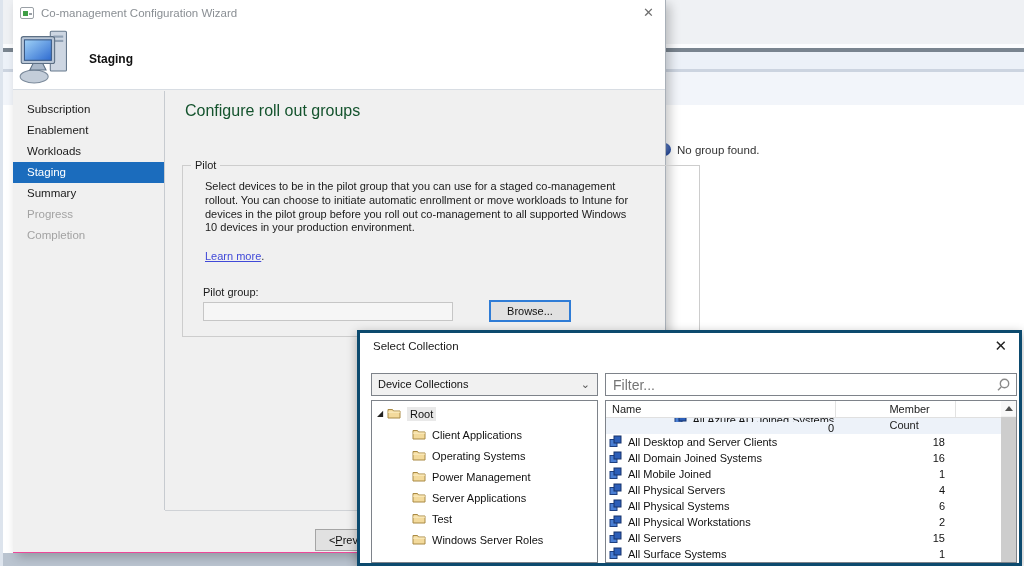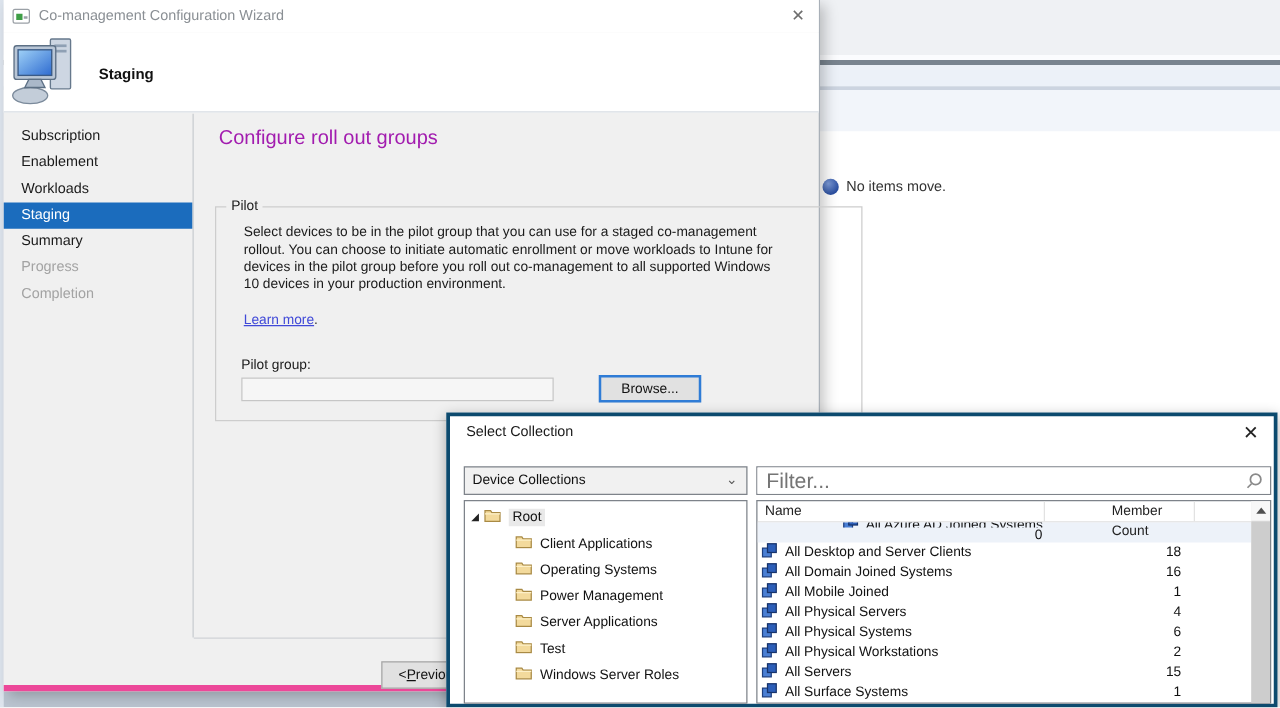--- a/index.html
+++ b/index.html
@@ -9,43 +9,43 @@
 
   
   .bg-band { position:absolute; left:0; width:1024px; }
   .no-items { position:absolute; left:658px; top:143px; display:flex; align-items:center; font-size:11.5px; color:#333; }
   .info-dot { width:13px; height:13px; border-radius:50%;
               background:radial-gradient(circle at 35% 30%, #7d9bd8, #2b4fa0 70%); margin-right:6px; }
   .bottom-band { position:absolute; left:0; top:553px; width:362px; height:13px; background:#bac4d0; }
   .left-strip { position:absolute; left:0; top:0; width:3px; height:566px; background:#dde4ed; }
 
   
-  #wizard { position:absolute; left:3px; top:0; width:653px; height:553px; background:#f0f0f0;
-            border-right:1px solid #a9b0b8; border-bottom:5px solid #ec4899;
+  #wizard { position:absolute; left:13px; top:0; width:653px; height:553px; background:#f0f0f0;
+            border-right:1px solid #a9b0b8; border-bottom:1px solid #ec4899;
             box-shadow:4px 4px 10px rgba(0,0,0,.22); z-index:2; }
   .wz-titlebar { position:absolute; left:0; top:0; right:0; height:26px; background:#fff;
                  display:flex; align-items:center; padding-left:7px; }
   .wz-appicon { width:14px; height:12px; border:1px solid #9aa0a6; border-radius:2px; background:#fff;
                 position:relative; margin-right:7px; }
   .wz-appicon .g { position:absolute; left:2px; top:3px; width:5px; height:5px; background:#3f9e46; }
   .wz-appicon .d { position:absolute; left:8px; top:5px; width:3px; height:2px; background:#9aa0a6; }
   .wz-title { font-size:11.5px; color:#8a8f94; }
   .wz-close { position:absolute; right:11px; top:5px; font-size:13px; color:#6e6e6e; cursor:default; }
   .wz-header { position:absolute; left:0; top:26px; right:0; height:64px; background:#fff;
                border-bottom:1px solid #d8dde3; }
   .wz-header .bigicon { position:absolute; left:5px; top:2px; }
   .wz-pagetitle { position:absolute; left:76px; top:26px; font-size:12px; font-weight:bold; color:#111; }
 
   .wz-sidebar { position:absolute; left:0; top:99px; width:151px; }
   .side-item { height:21px; line-height:21px; padding-left:14px; font-size:11.5px; color:#1a1a1a; }
   .side-item.selected { background:#1b6cbd; color:#fff; }
   .side-item.disabled { color:#a3a3a3; }
   .v-div { position:absolute; left:151px; top:91px; width:1px; height:419px; background:#c7cbd0; }
 
-  .wz-heading { position:absolute; left:172px; top:102px; font-size:16px; color:#a21caf; }
+  .wz-heading { position:absolute; left:172px; top:102px; font-size:16px; color:#14532d; }
 
   .groupbox { position:absolute; left:169px; top:165px; width:518px; height:172px;
               border:1px solid #cdcdcd; }
   .groupbox .legend { position:absolute; left:8px; top:-7px; background:#f0f0f0; padding:0 4px;
                       font-size:11px; color:#1a1a1a; }
   .pilot-desc { position:absolute; left:22px; top:14px; width:424px; font-size:11px;
                 line-height:13.8px; color:#1a1a1a; }
   .learn-more { position:absolute; left:22px; top:84px; font-size:11px; }
   .learn-more .lnk { color:#4049d8; text-decoration:underline; cursor:pointer; }
   .learn-more .sfx { color:#333; }
@@ -70,21 +70,21 @@
   .dlg-close { position:absolute; right:12px; top:4px; font-size:15px; color:#222; cursor:default; }
 
   .combo { position:absolute; left:11px; top:40px; width:227px; height:23px; background:#f1f1f1;
            border:1px solid #7e838a; font-size:11px; color:#111; line-height:21px;
            padding-left:6px; cursor:default; }
   .combo .chev { position:absolute; right:7px; top:0; color:#555; font-size:11px; }
 
   .filterbox { position:absolute; left:245px; top:40px; width:412px; height:23px;
                border:1px solid #7e838a; background:#fff; }
   .filterbox input { position:absolute; left:0; top:0; width:100%; height:100%; border:0;
-                     padding:0 24px 0 7px; font-size:17px; color:#444; outline:none;
+                     padding:0 24px 0 7px; font-size:14px; color:#444; outline:none;
                      font-family:"Liberation Sans", sans-serif; }
   .filterbox svg { position:absolute; right:5px; top:3px; }
 
   .treepanel { position:absolute; left:11px; top:67px; width:227px; bottom:0;
                border:1px solid #7e838a; background:#fff; padding-top:2px; overflow:hidden; }
   .tree-row { height:21px; display:flex; align-items:center; font-size:11px; color:#111; }
   .tree-row .expander { width:10px; margin-left:5px; font-size:8px; color:#222; line-height:10px; }
   .tree-row .findent { width:19px; }
   .tree-row.child .findent { width:40px; }
   .tree-row .lbl { margin-left:6px; }
@@ -117,21 +117,21 @@
 
   <div>
     <div class="bg-band" style="top:0;height:44px;background:#eff1f4;"></div>
     <div class="bg-band" style="top:44px;height:4px;background:#fbfcfe;"></div>
     <div class="bg-band" style="top:48px;height:4px;background:#79848f;"></div>
     <div class="bg-band" style="top:52px;height:17px;background:#ecf1f8;"></div>
     <div class="bg-band" style="top:69px;height:3px;background:#ccd4e0;"></div>
     <div class="bg-band" style="top:72px;height:33px;background:#f2f5fa;"></div>
     <div class="no-items">
       <span class="info-dot"></span>
-      <span>No items move.</span>
+      <span>No group found.</span>
     </div>
     <div class="bottom-band"></div>
     <div class="left-strip"></div>
   </div>
 
   <div id="wizard">
     <div class="wz-titlebar">
       <span class="wz-appicon">
           <span class="g"></span>
           <span class="d"></span>

